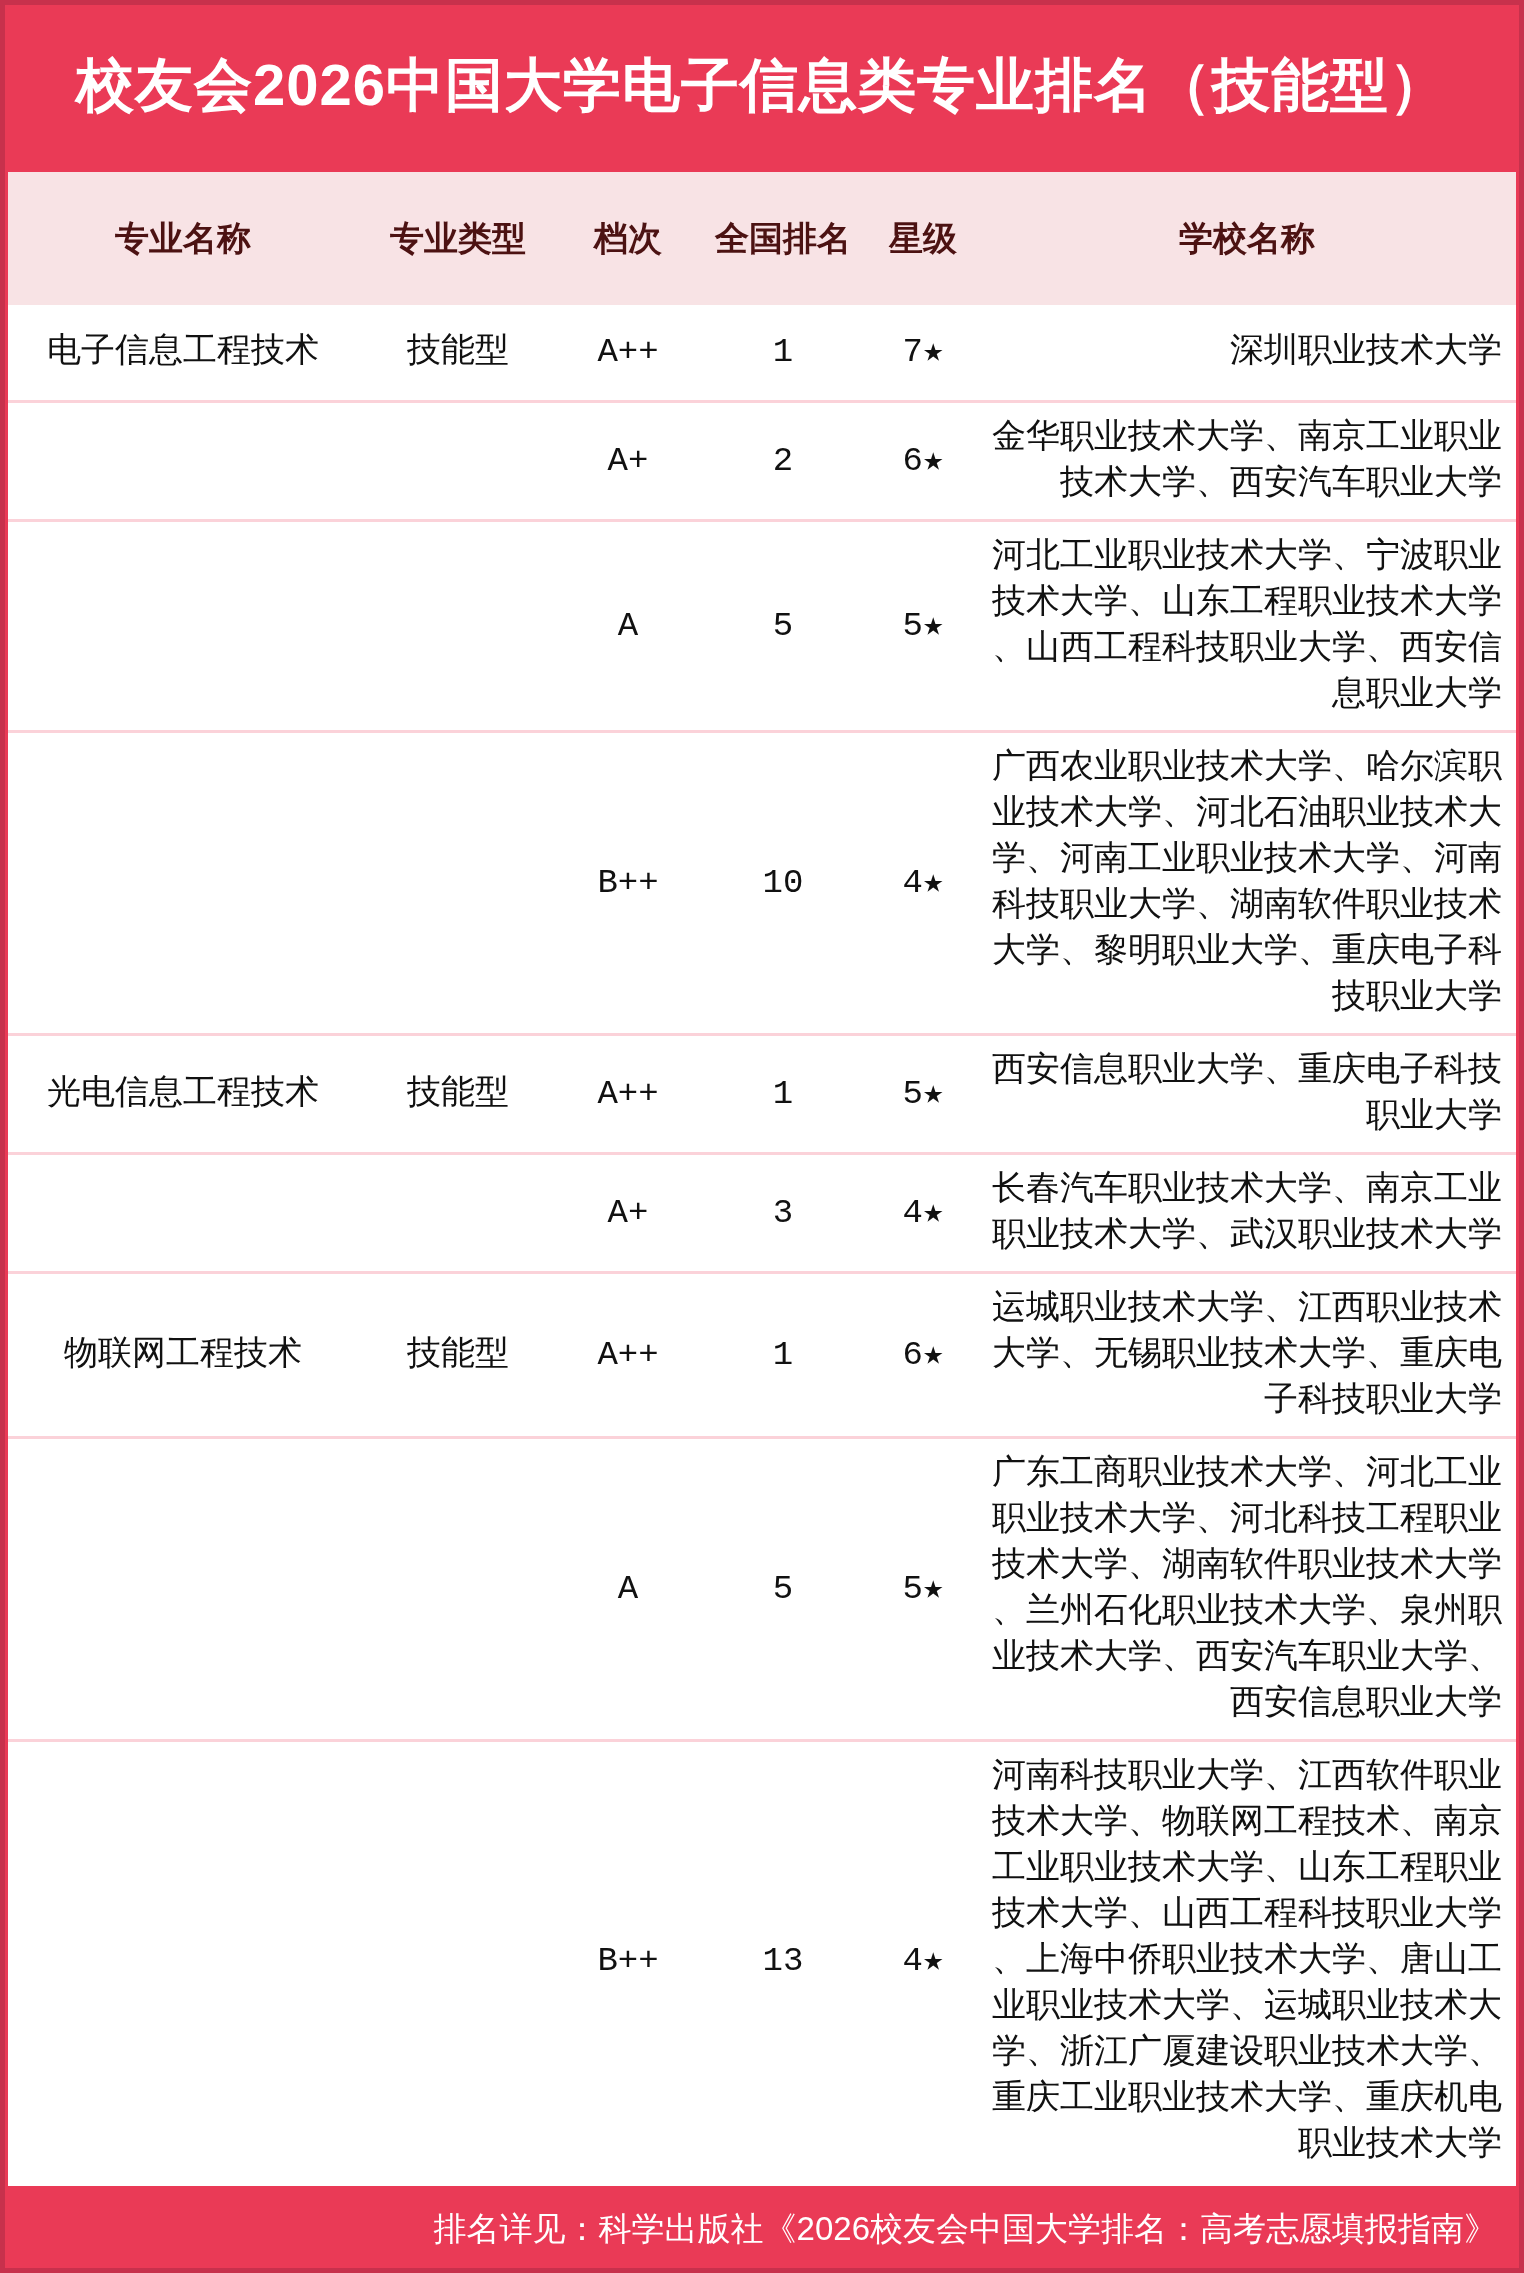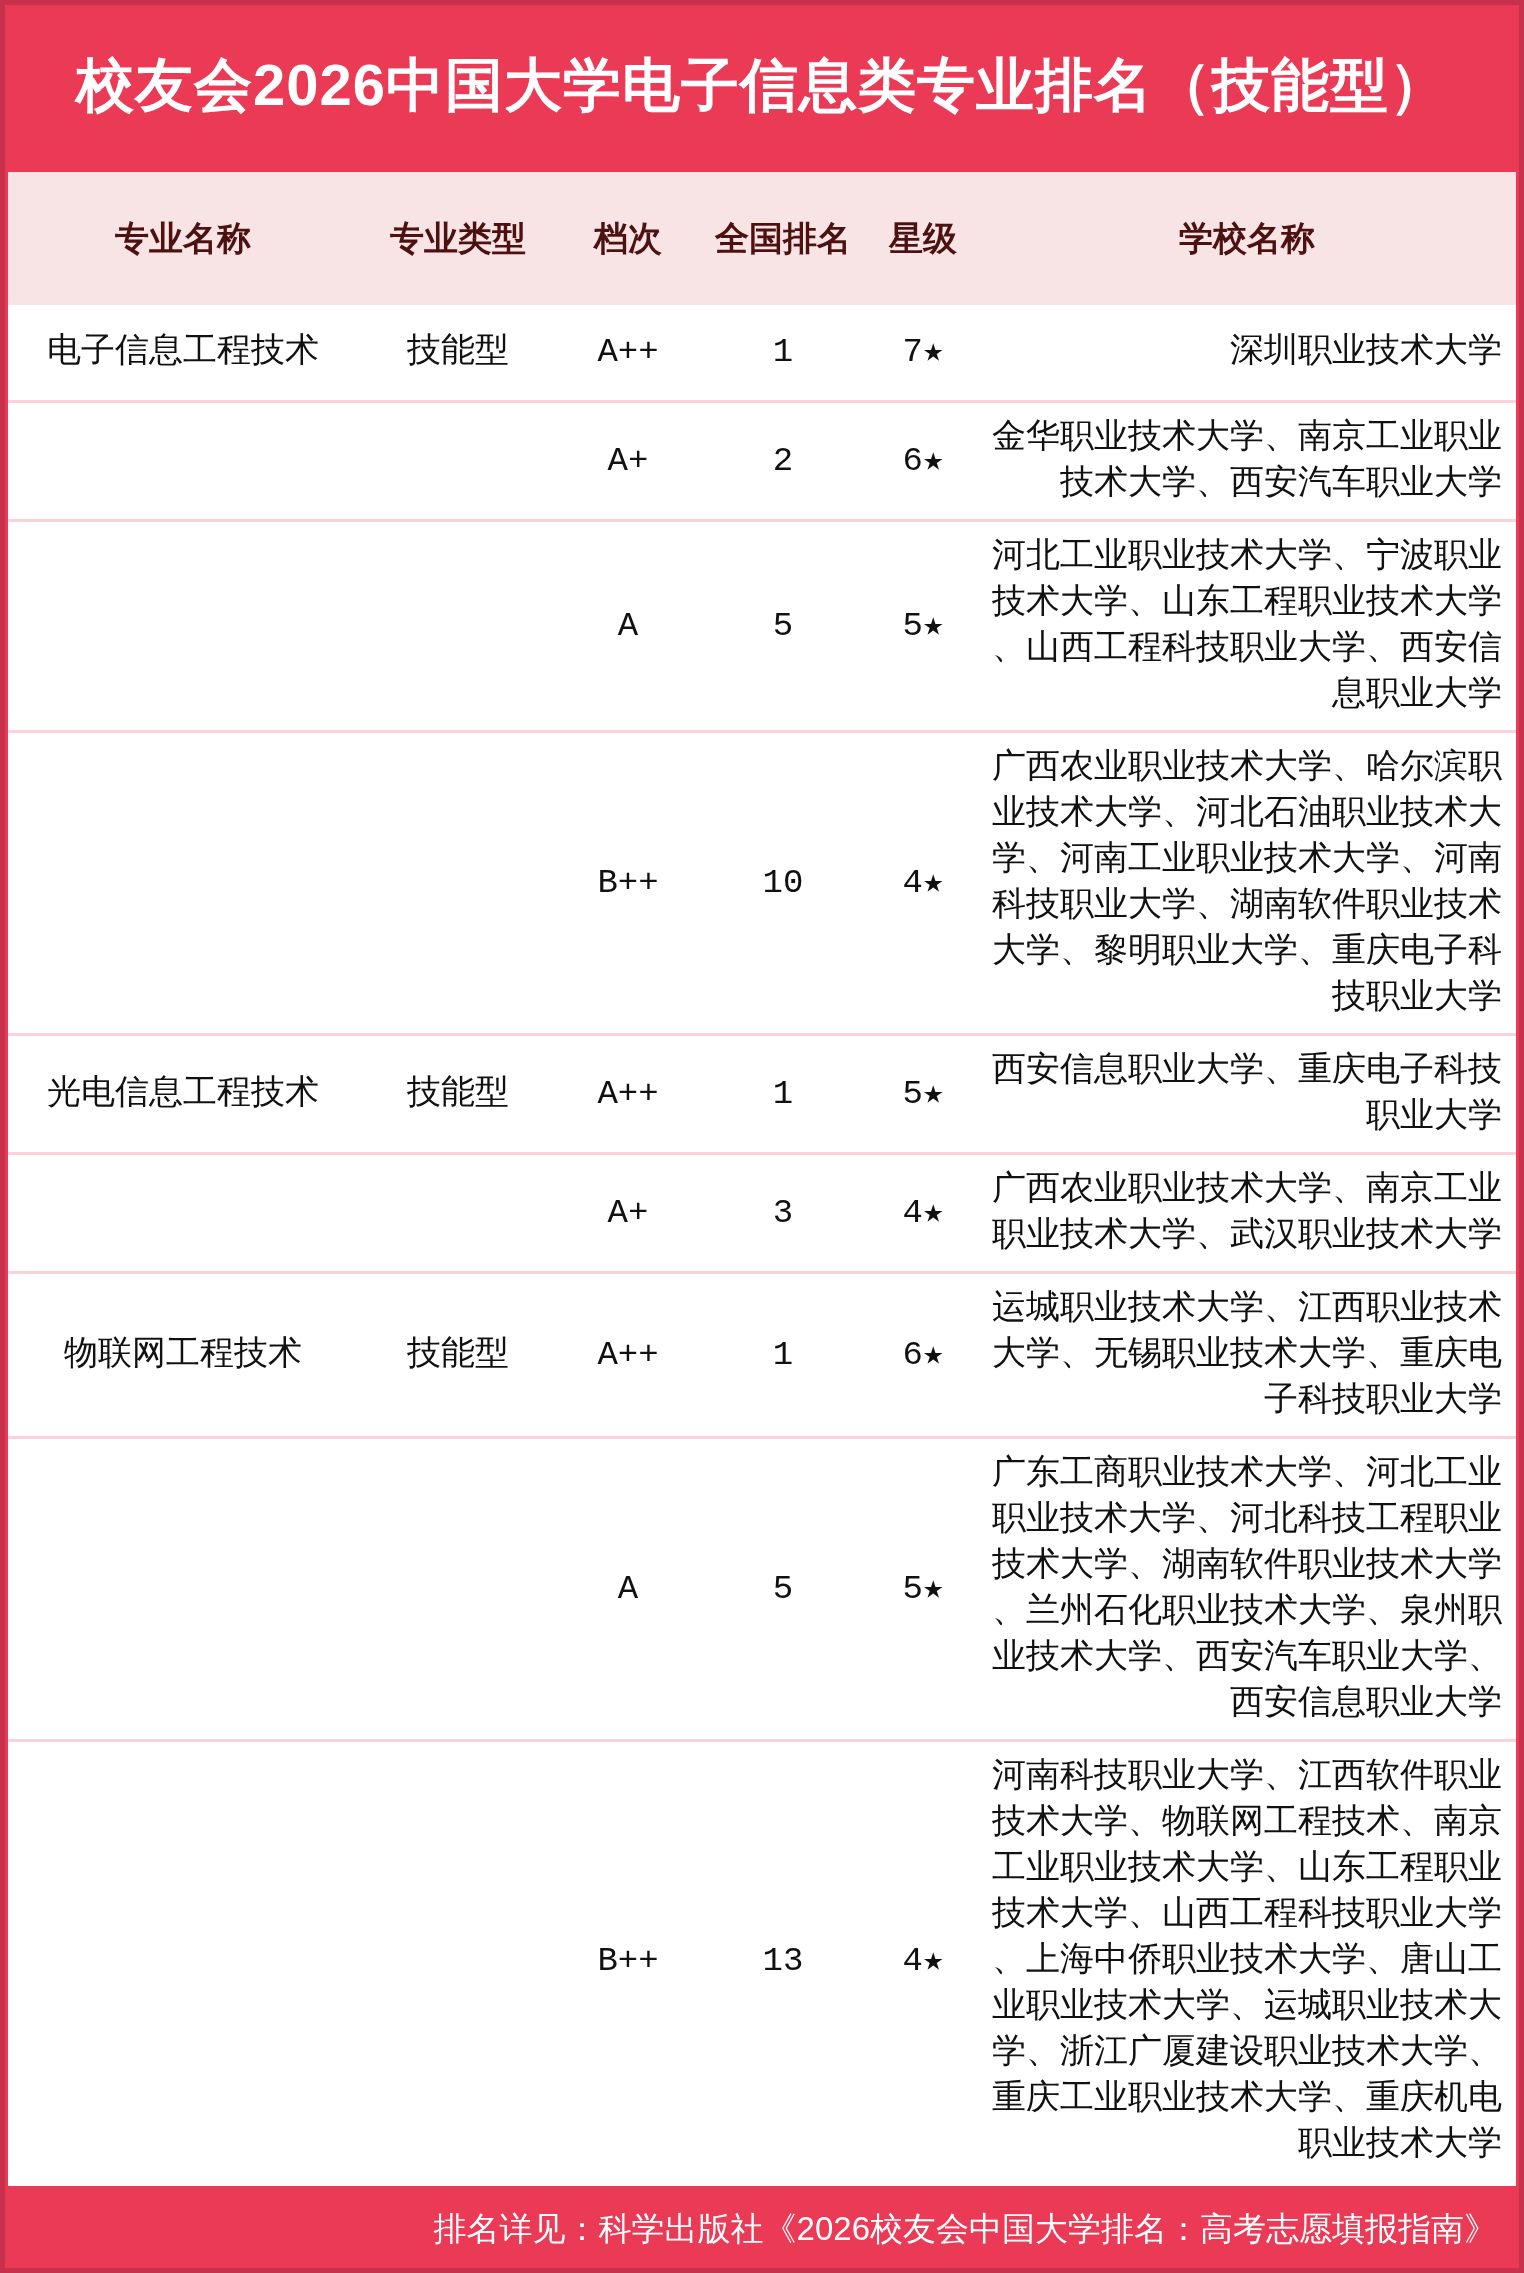--- a/index.html
+++ b/index.html
@@ -134,21 +134,21 @@
     <td class="c-stars">5★</td>
     <td class="c-schools">西安信息职业大学、重庆电子科技职业大学</td>
   </tr>
 
   <tr>
     <td class="c-major"></td>
     <td class="c-type"></td>
     <td class="c-grade">A+</td>
     <td class="c-rank">3</td>
     <td class="c-stars">4★</td>
-    <td class="c-schools">广西农业职业技术大学、南京工业职业技术大学、武汉职业技术大学</td>
+    <td class="c-schools">长春汽车职业技术大学、南京工业职业技术大学、武汉职业技术大学</td>
   </tr>
 
   <tr>
     <td class="c-major">物联网工程技术</td>
     <td class="c-type">技能型</td>
     <td class="c-grade">A++</td>
     <td class="c-rank">1</td>
     <td class="c-stars">6★</td>
     <td class="c-schools">运城职业技术大学、江西职业技术大学、无锡职业技术大学、重庆电子科技职业大学</td>
   </tr>

